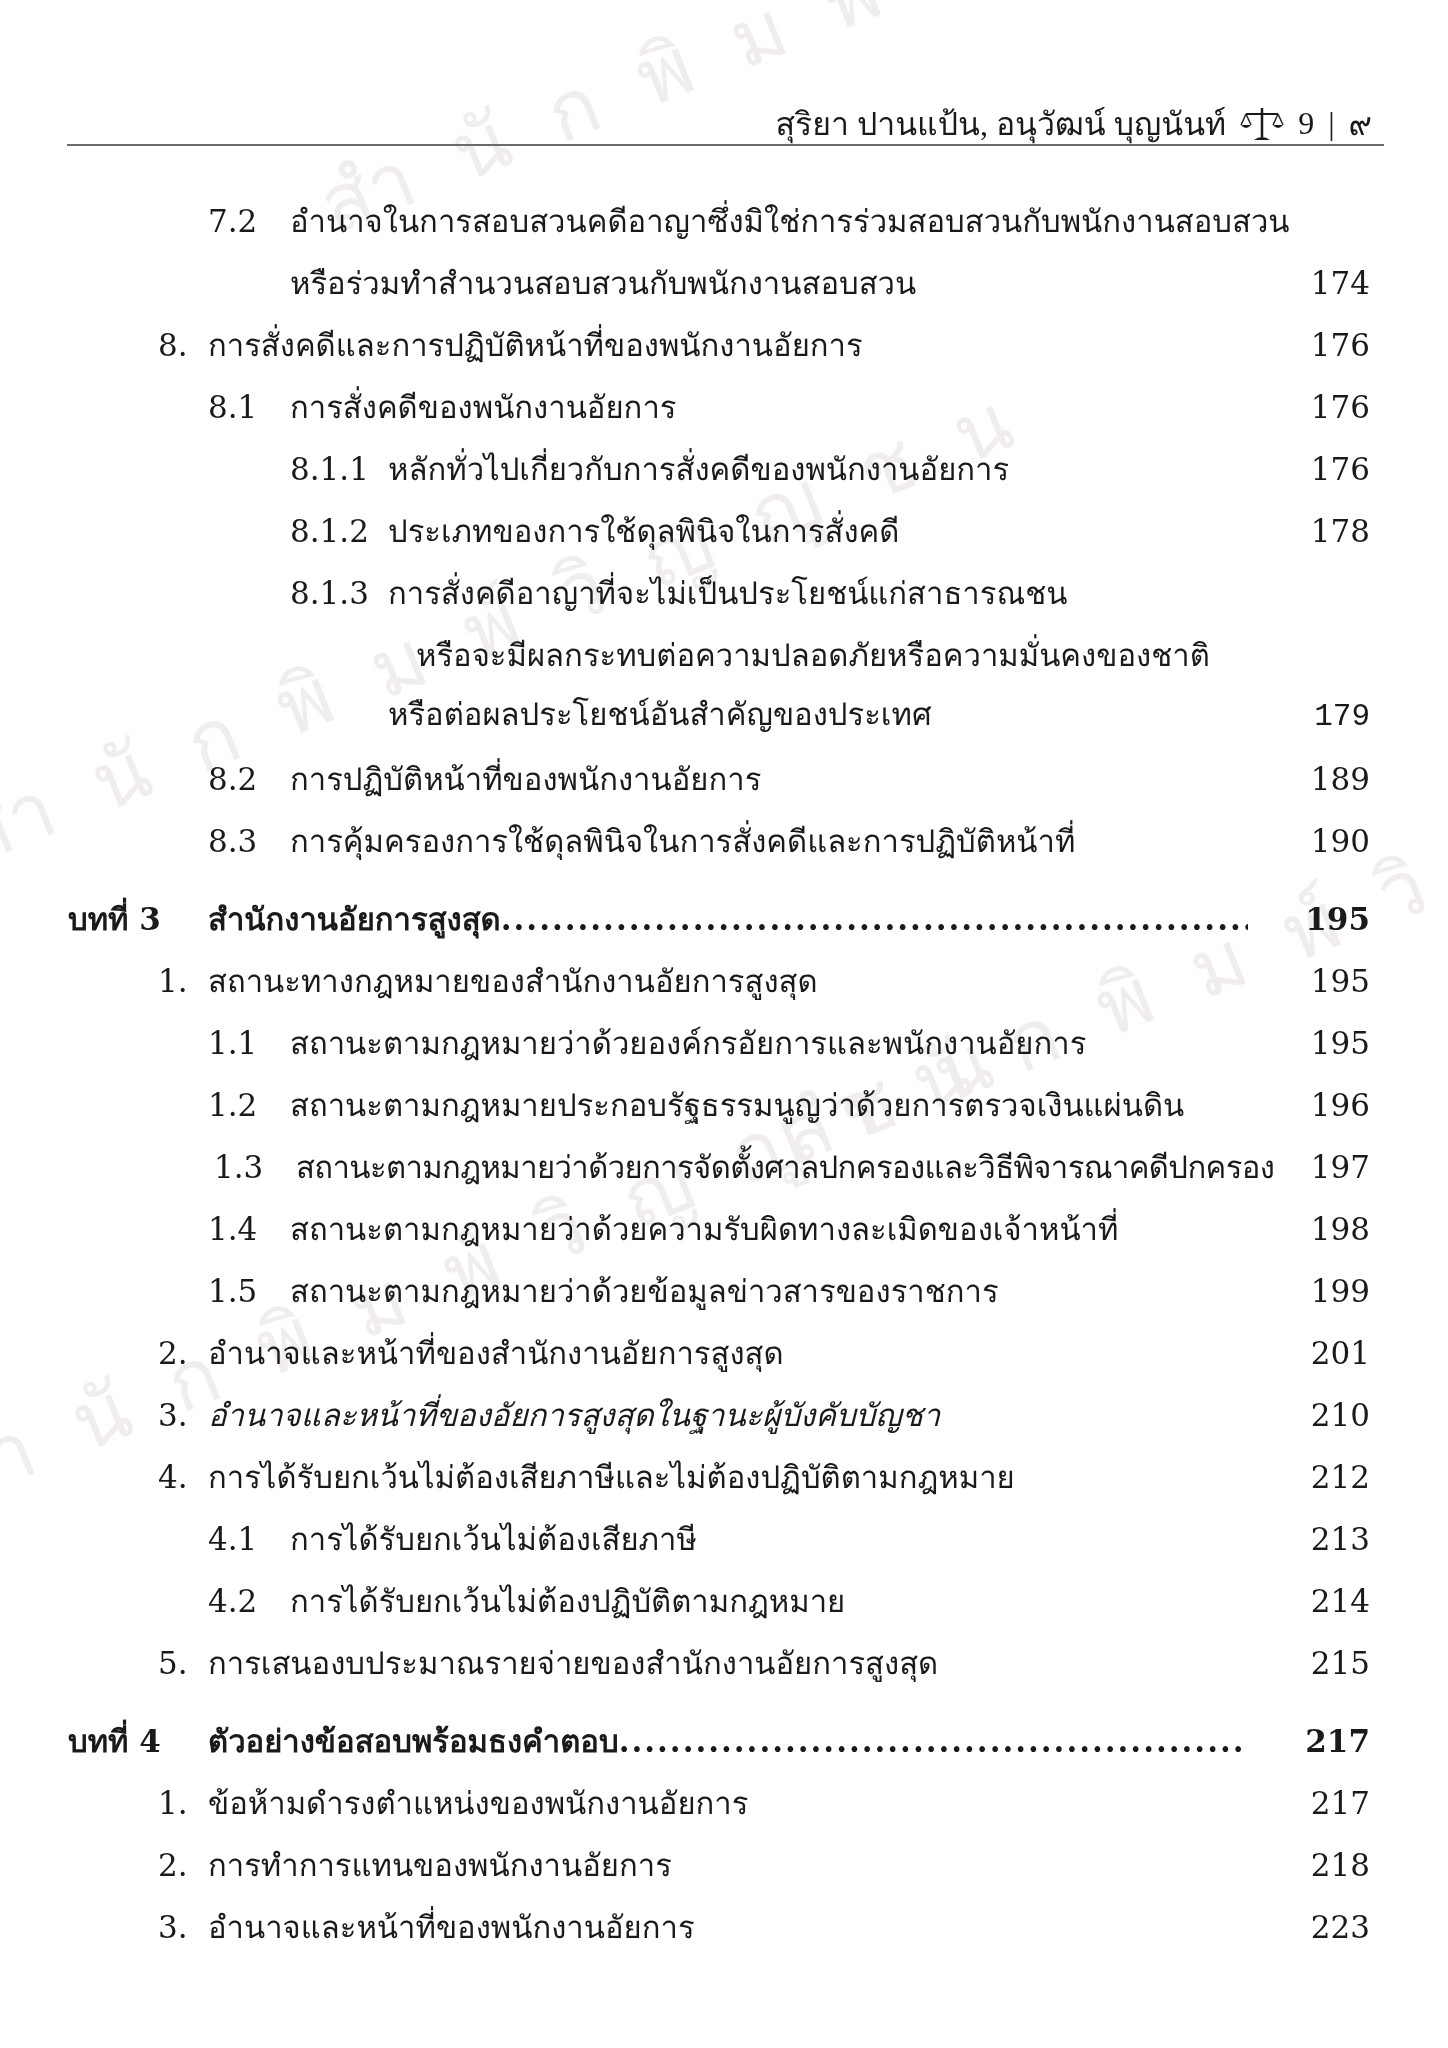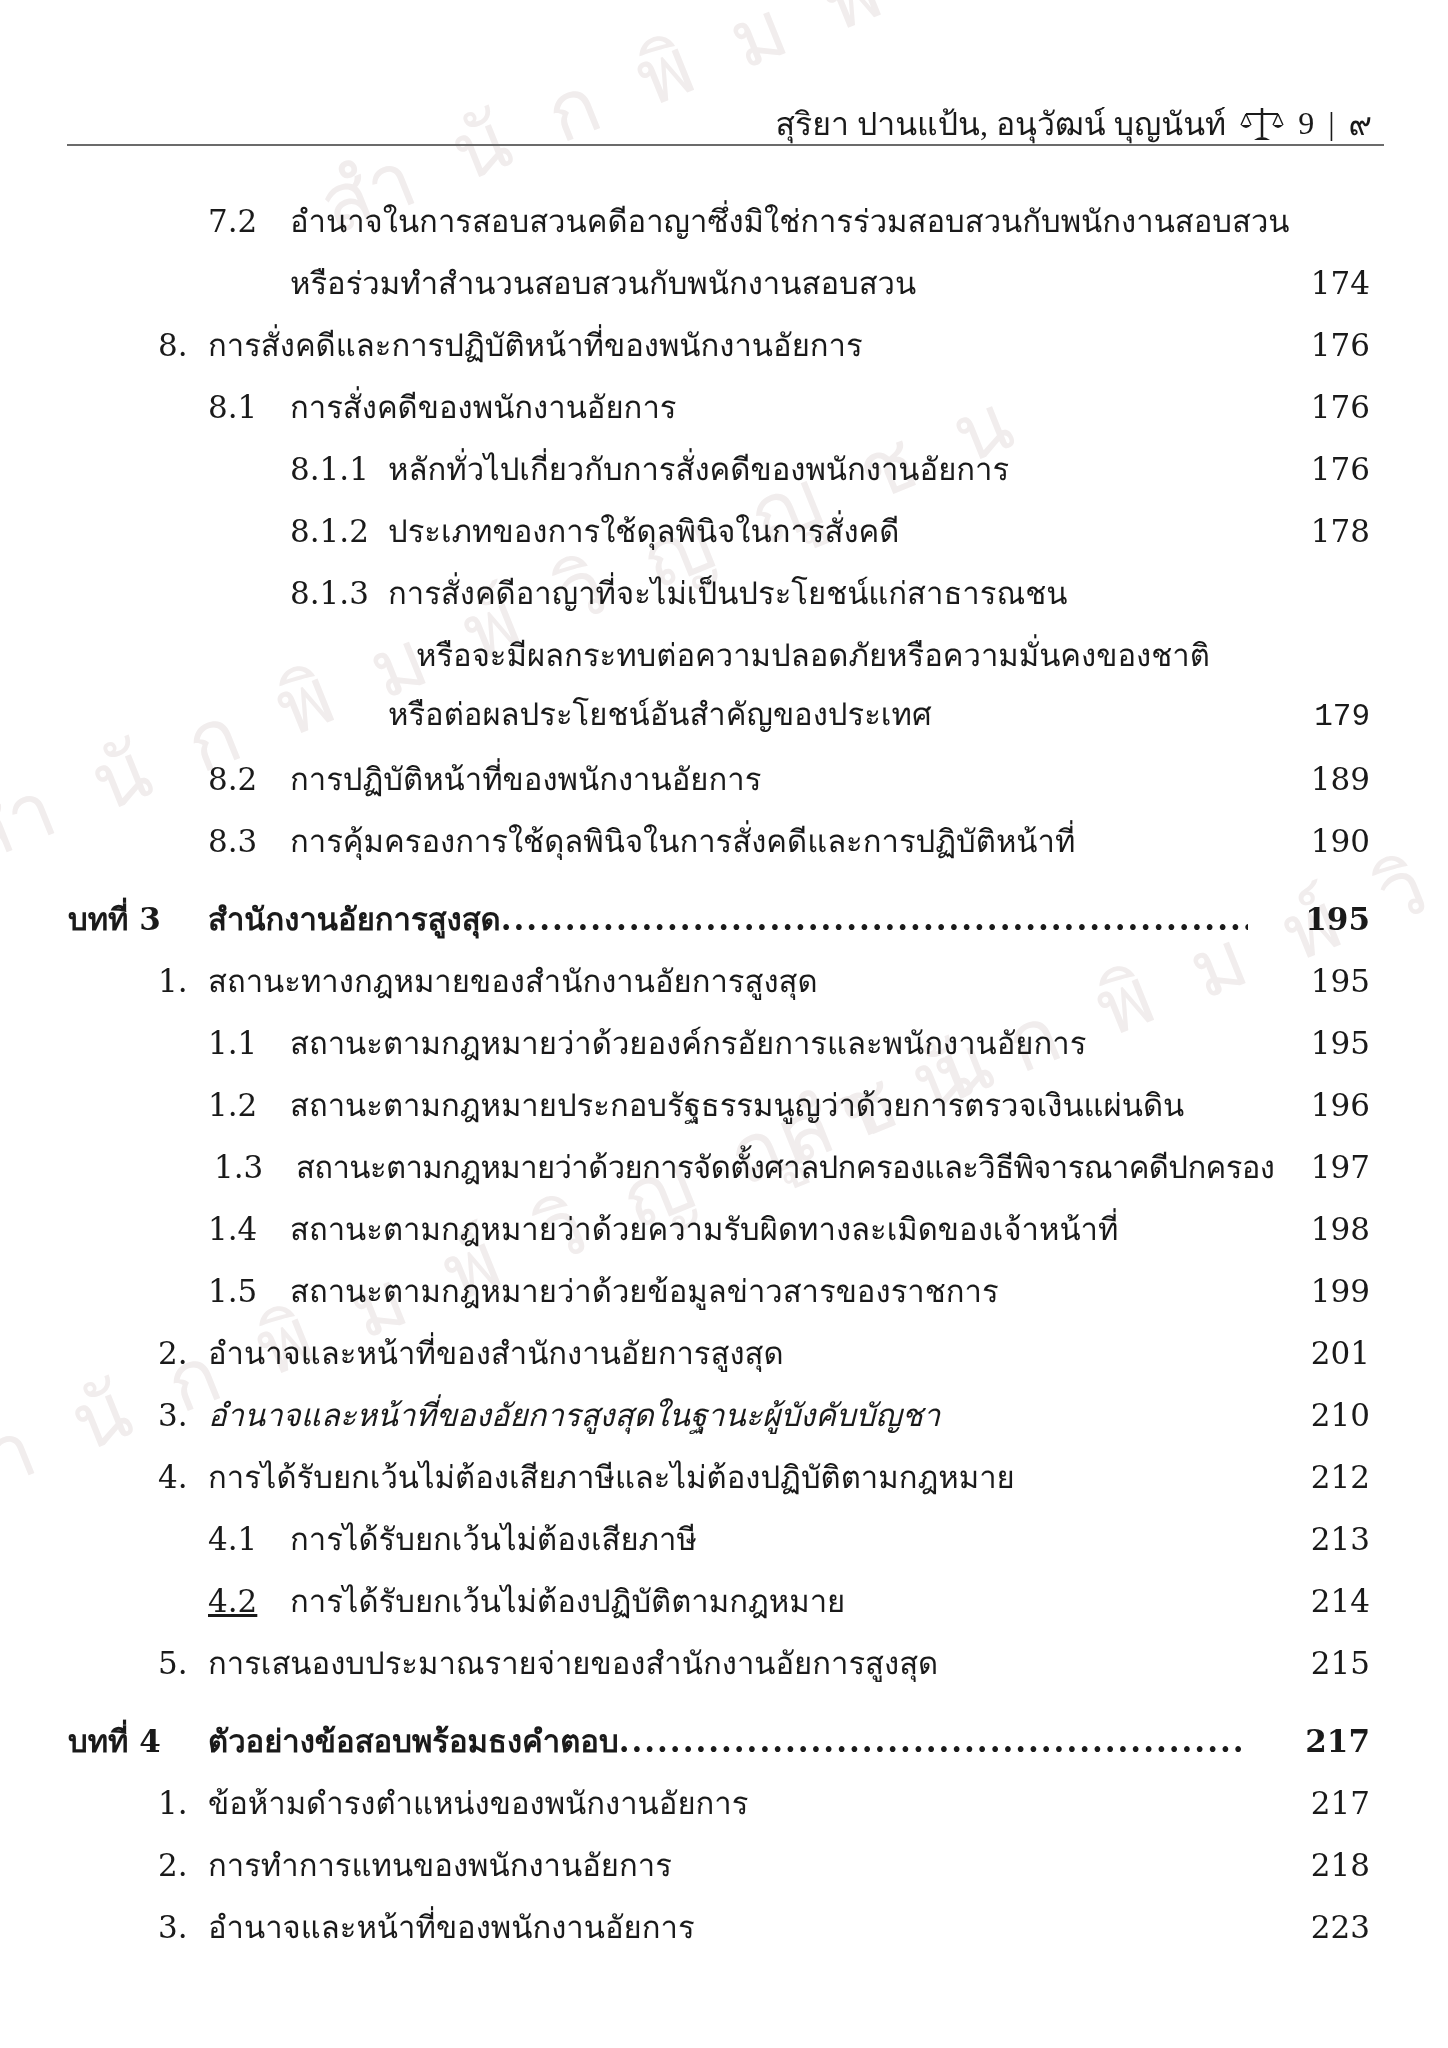--- a/index.html
+++ b/index.html
@@ -167,21 +167,21 @@
     <span class="num" style="left:158px;">4.</span>
     <span class="title" style="left:208px;">การได้รับยกเว้นไม่ต้องเสียภาษีและไม่ต้องปฏิบัติตามกฎหมาย</span>
     <span class="page">212</span>
   </div>
   <div class="row" style="top:1508px;">
     <span class="num" style="left:208px;">4.1</span>
     <span class="title" style="left:290px;">การได้รับยกเว้นไม่ต้องเสียภาษี</span>
     <span class="page">213</span>
   </div>
   <div class="row" style="top:1570px;">
-    <span class="num" style="left:208px;text-decoration:underline;">4.2</span>
+    <span class="num" style="left:208px;">4.2</span>
     <span class="title" style="left:290px;">การได้รับยกเว้นไม่ต้องปฏิบัติตามกฎหมาย</span>
     <span class="page">214</span>
   </div>
   <div class="row" style="top:1632px;">
     <span class="num" style="left:158px;">5.</span>
     <span class="title" style="left:208px;">การเสนองบประมาณรายจ่ายของสำนักงานอัยการสูงสุด</span>
     <span class="page">215</span>
   </div>
 
   <div class="row chapter" style="top:1710px;">

